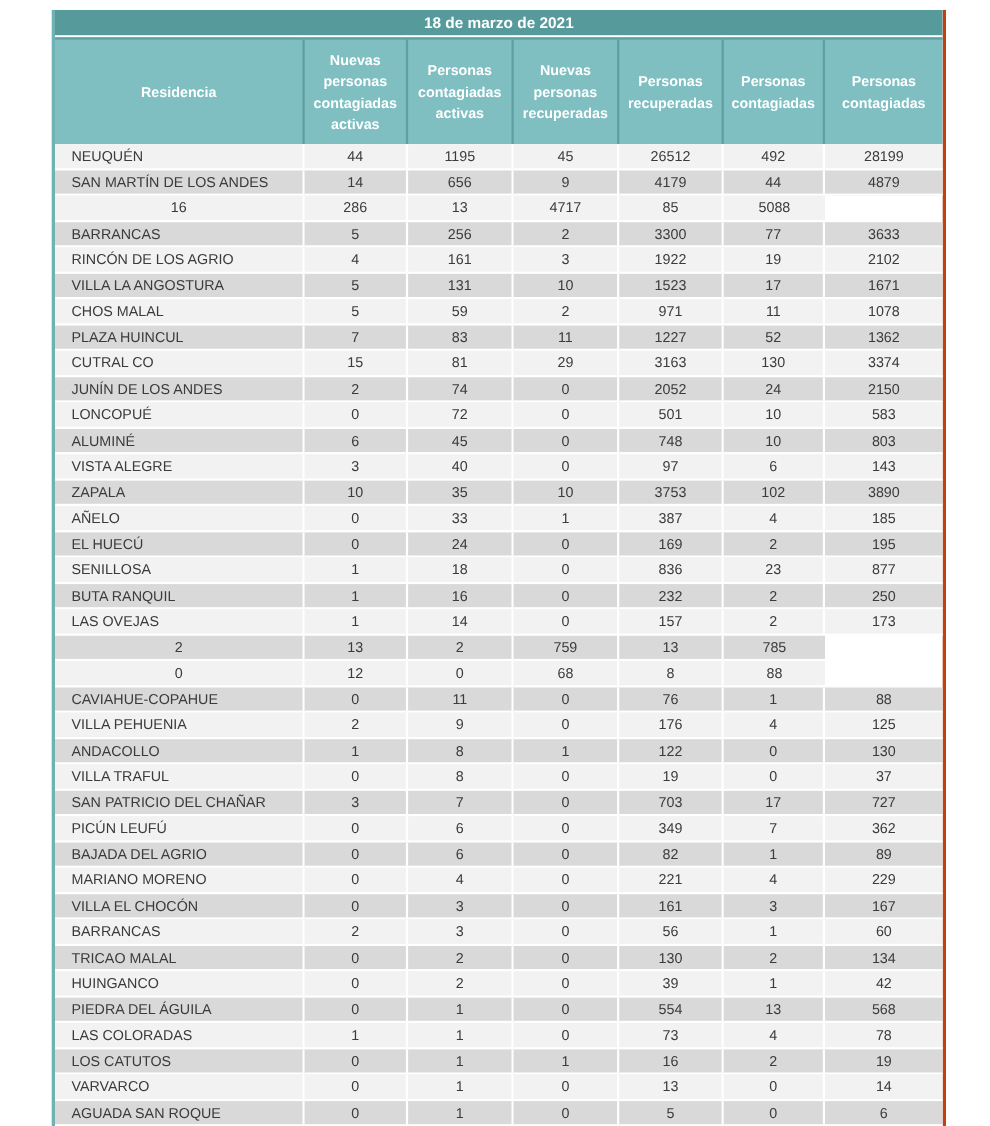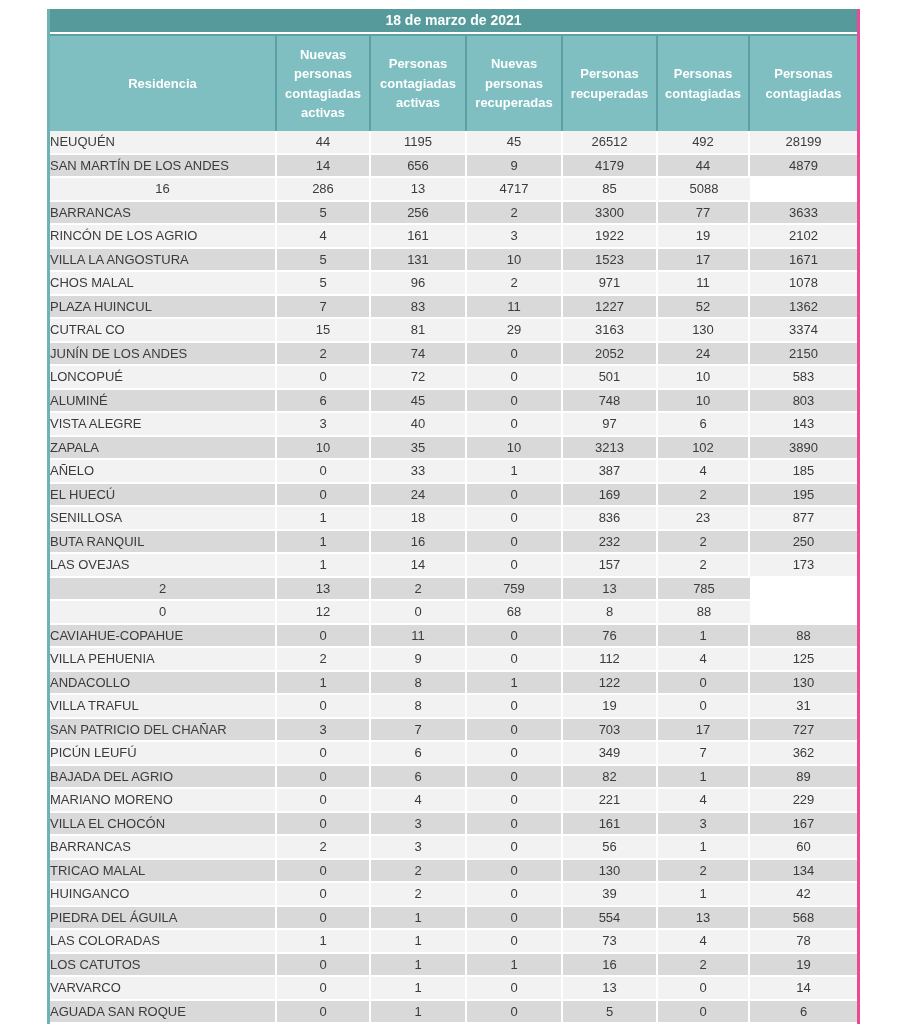--- a/index.html
+++ b/index.html
@@ -10,21 +10,21 @@
     overflow: hidden;
     position: relative;
   }
   .table-wrap {
     position: absolute;
     left: 47px;
     top: 9px;
     width: 813px;
     height: 1015px;
     border-left: 3px solid #6fb2b4;
-    border-right: 3px solid #ec4899;
+    border-right: 3px solid #c2410c;
     overflow: hidden;
   }
   .title-row {
     height: 25px;
     background: #579a9c;
     color: #ffffff;
     font-weight: bold;
     font-size: 14px;
     text-align: center;
     line-height: 23px;
@@ -61,21 +61,21 @@
     border-right: 2px solid #ffffff;
     border-bottom: 2px solid #ffffff;
     font-size: 13px;
     color: #3b3b3b;
     display: flex;
     align-items: center;
     overflow: hidden;
     white-space: nowrap;
   }
   .cell:last-child { border-right: none; }
-  .name-cell { justify-content: flex-start; }
+  .name-cell { padding-left: 15px; justify-content: flex-start; }
   .num-cell  { justify-content: center; }
 </style>
 </head>
 <body>
 
 <div class="table-wrap">
   <div class="title-row">18 de marzo de 2021</div>
   <div class="header-row" id="header-row">
       <div class="hcell">Residencia</div>
       <div class="hcell">Nuevas personas contagiadas activas</div>
@@ -135,21 +135,21 @@
         <div class="cell num-cell">5</div>
         <div class="cell num-cell">131</div>
         <div class="cell num-cell">10</div>
         <div class="cell num-cell">1523</div>
         <div class="cell num-cell">17</div>
         <div class="cell num-cell">1671</div>
       </div>
       <div class="trow odd">
         <div class="cell name-cell">CHOS MALAL</div>
         <div class="cell num-cell">5</div>
-        <div class="cell num-cell">96</div>
+        <div class="cell num-cell">59</div>
         <div class="cell num-cell">2</div>
         <div class="cell num-cell">971</div>
         <div class="cell num-cell">11</div>
         <div class="cell num-cell">1078</div>
       </div>
       <div class="trow even">
         <div class="cell name-cell">PLAZA HUINCUL</div>
         <div class="cell num-cell">7</div>
         <div class="cell num-cell">83</div>
         <div class="cell num-cell">11</div>
@@ -200,21 +200,21 @@
         <div class="cell num-cell">0</div>
         <div class="cell num-cell">97</div>
         <div class="cell num-cell">6</div>
         <div class="cell num-cell">143</div>
       </div>
       <div class="trow even">
         <div class="cell name-cell">ZAPALA</div>
         <div class="cell num-cell">10</div>
         <div class="cell num-cell">35</div>
         <div class="cell num-cell">10</div>
-        <div class="cell num-cell">3213</div>
+        <div class="cell num-cell">3753</div>
         <div class="cell num-cell">102</div>
         <div class="cell num-cell">3890</div>
       </div>
       <div class="trow odd">
         <div class="cell name-cell">AÑELO</div>
         <div class="cell num-cell">0</div>
         <div class="cell num-cell">33</div>
         <div class="cell num-cell">1</div>
         <div class="cell num-cell">387</div>
         <div class="cell num-cell">4</div>
@@ -279,41 +279,41 @@
         <div class="cell num-cell">0</div>
         <div class="cell num-cell">76</div>
         <div class="cell num-cell">1</div>
         <div class="cell num-cell">88</div>
       </div>
       <div class="trow odd">
         <div class="cell name-cell">VILLA PEHUENIA</div>
         <div class="cell num-cell">2</div>
         <div class="cell num-cell">9</div>
         <div class="cell num-cell">0</div>
-        <div class="cell num-cell">112</div>
+        <div class="cell num-cell">176</div>
         <div class="cell num-cell">4</div>
         <div class="cell num-cell">125</div>
       </div>
       <div class="trow even">
         <div class="cell name-cell">ANDACOLLO</div>
         <div class="cell num-cell">1</div>
         <div class="cell num-cell">8</div>
         <div class="cell num-cell">1</div>
         <div class="cell num-cell">122</div>
         <div class="cell num-cell">0</div>
         <div class="cell num-cell">130</div>
       </div>
       <div class="trow odd">
         <div class="cell name-cell">VILLA TRAFUL</div>
         <div class="cell num-cell">0</div>
         <div class="cell num-cell">8</div>
         <div class="cell num-cell">0</div>
         <div class="cell num-cell">19</div>
         <div class="cell num-cell">0</div>
-        <div class="cell num-cell">31</div>
+        <div class="cell num-cell">37</div>
       </div>
       <div class="trow even">
         <div class="cell name-cell">SAN PATRICIO DEL CHAÑAR</div>
         <div class="cell num-cell">3</div>
         <div class="cell num-cell">7</div>
         <div class="cell num-cell">0</div>
         <div class="cell num-cell">703</div>
         <div class="cell num-cell">17</div>
         <div class="cell num-cell">727</div>
       </div>

